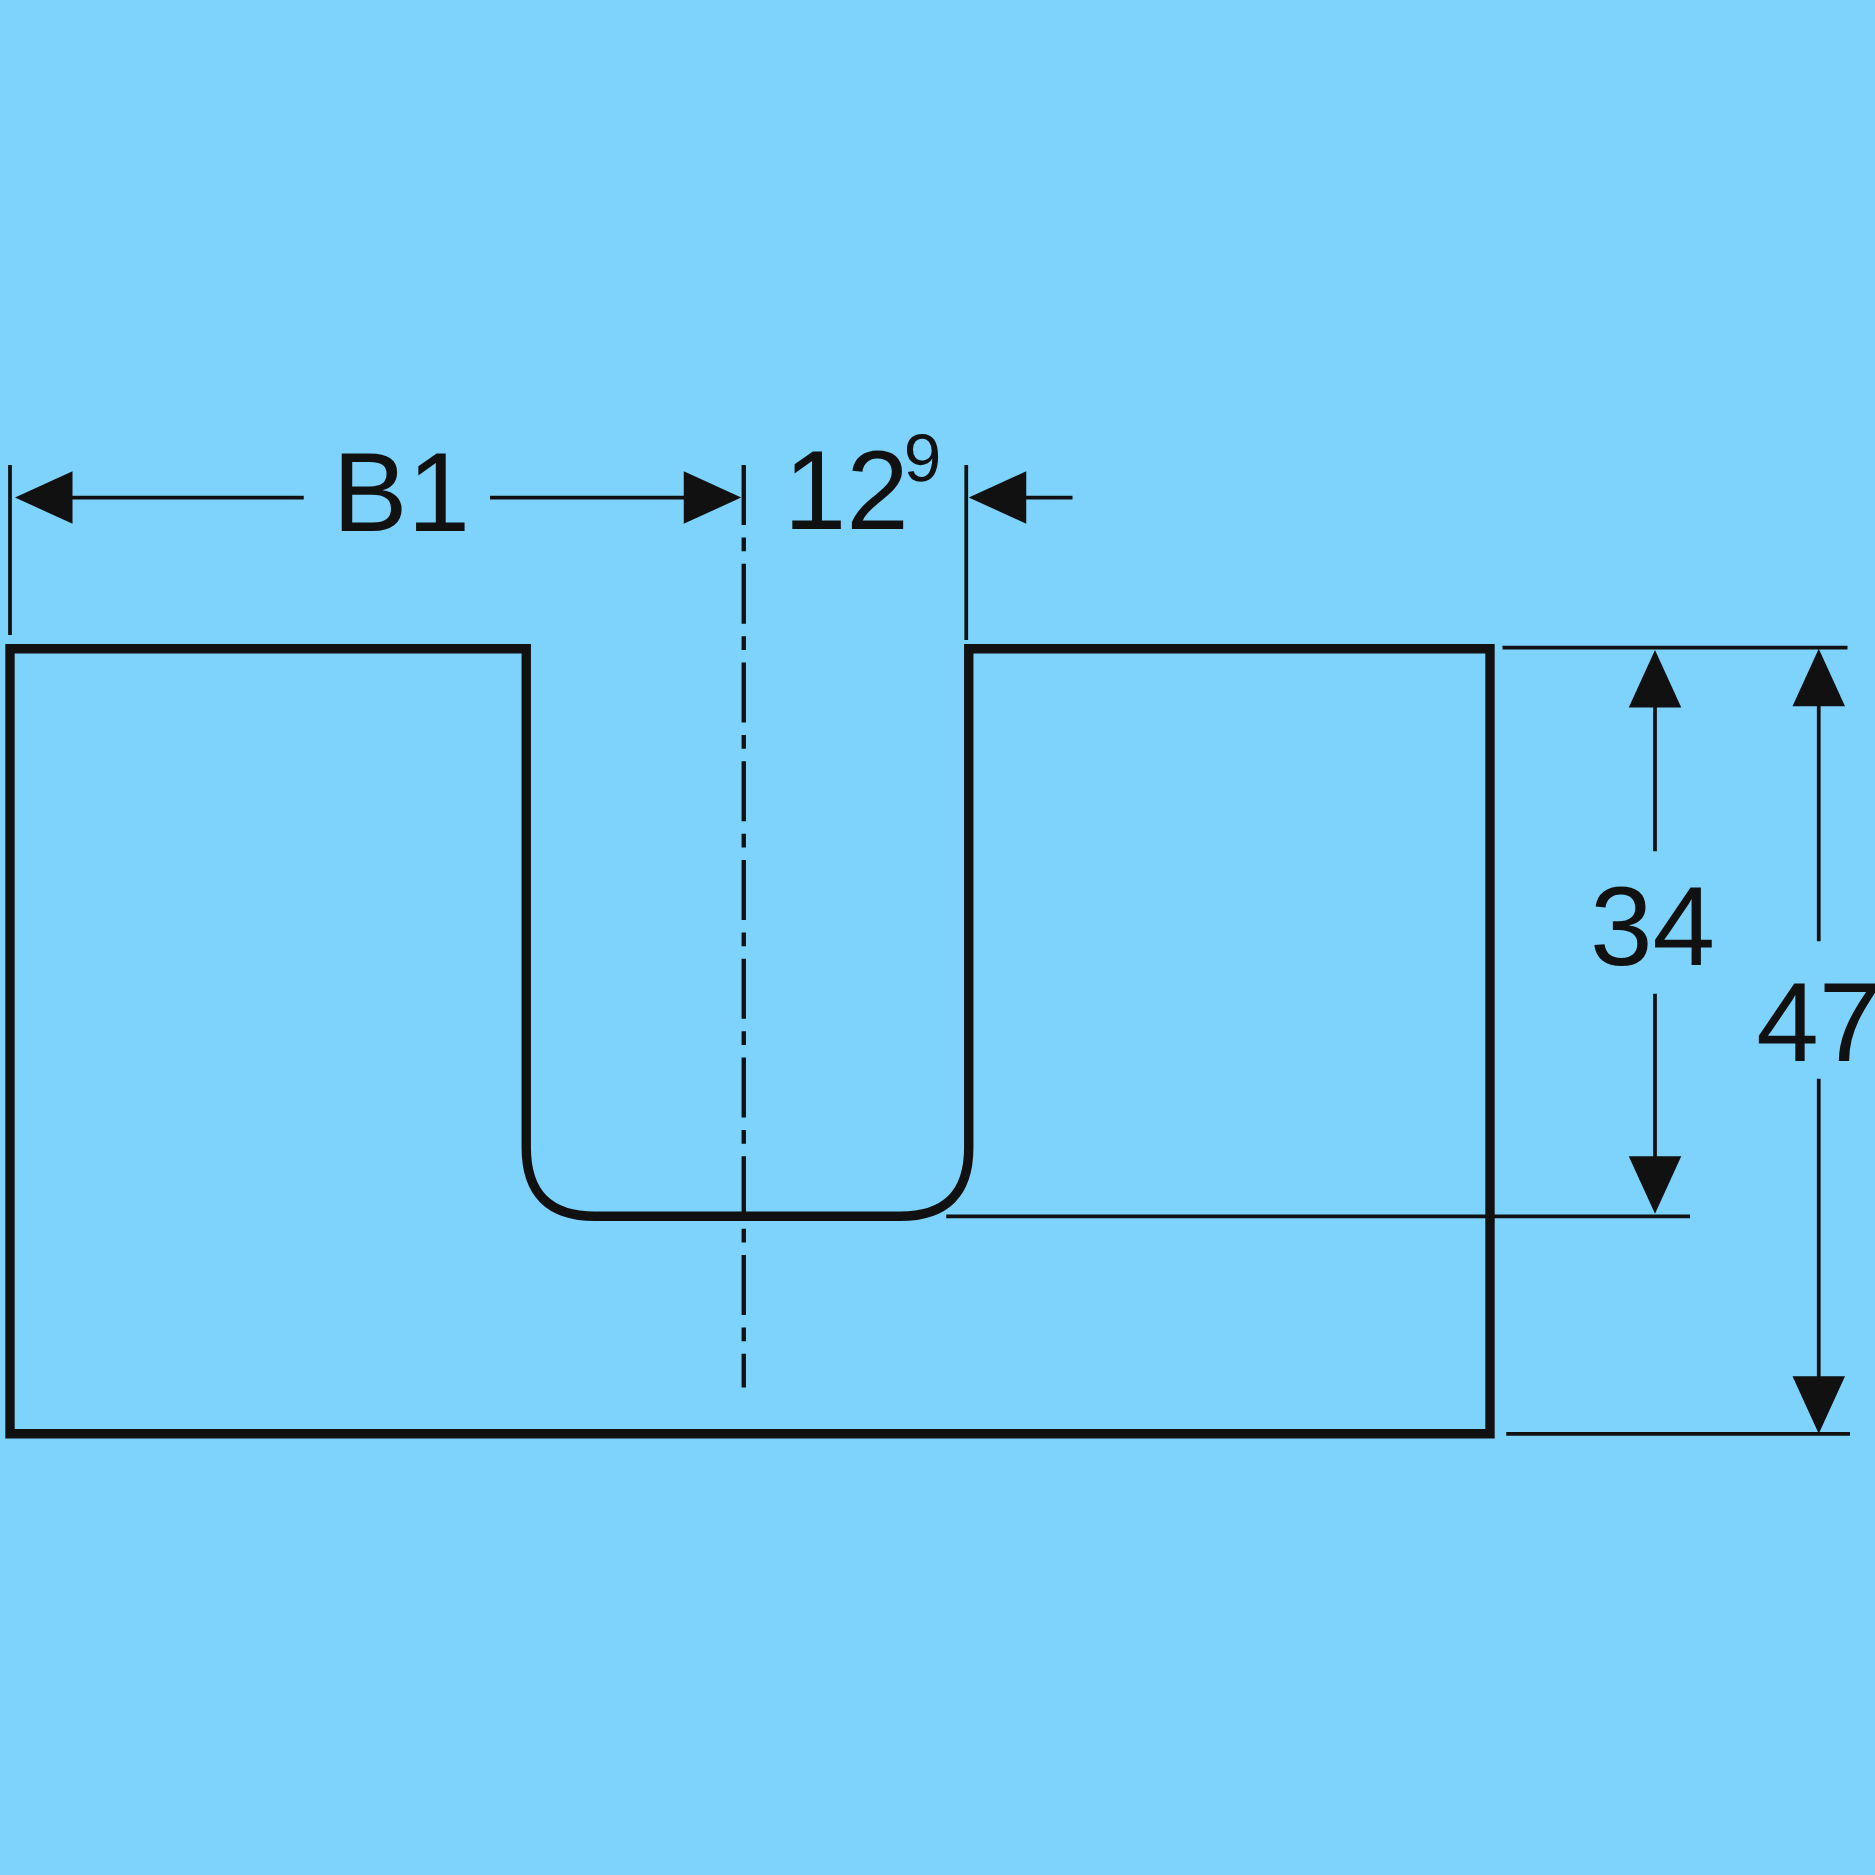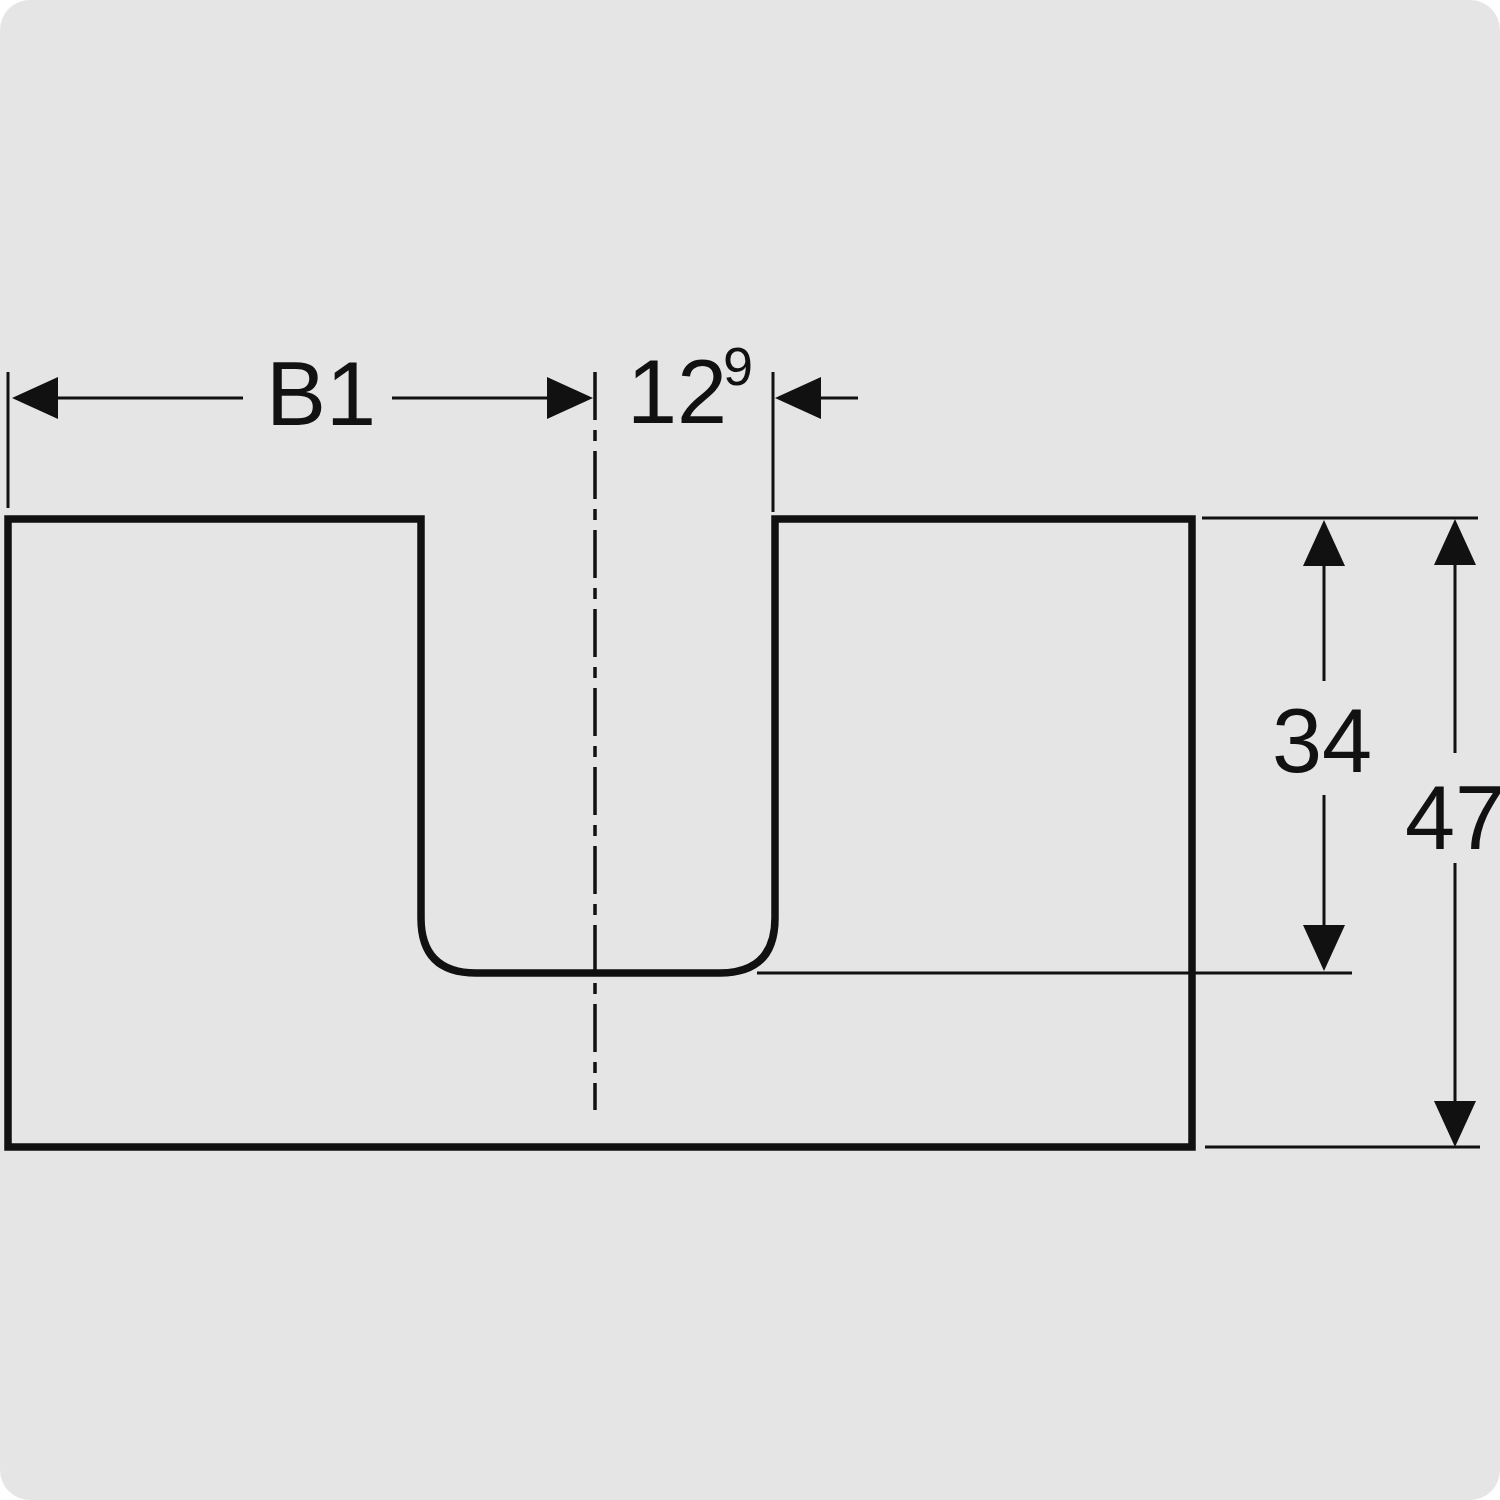--- a/index.html
+++ b/index.html
@@ -4,23 +4,22 @@
 <style>
   html, body {
     margin: 0;
     padding: 0;
     background: #ffffff;
   }
   .stage {
     position: relative;
     width: 1500px;
     height: 1500px;
-    background: #e5e5e5;
+    background: #7dd3fc;
     overflow: hidden;
-    border-radius: 30px;
   }
   .stage svg {
     position: absolute;
     inset: 0;
     display: block;
   }
   text {
     font-family: "Liberation Sans", "DejaVu Sans", sans-serif;
     fill: #111111;
   }

